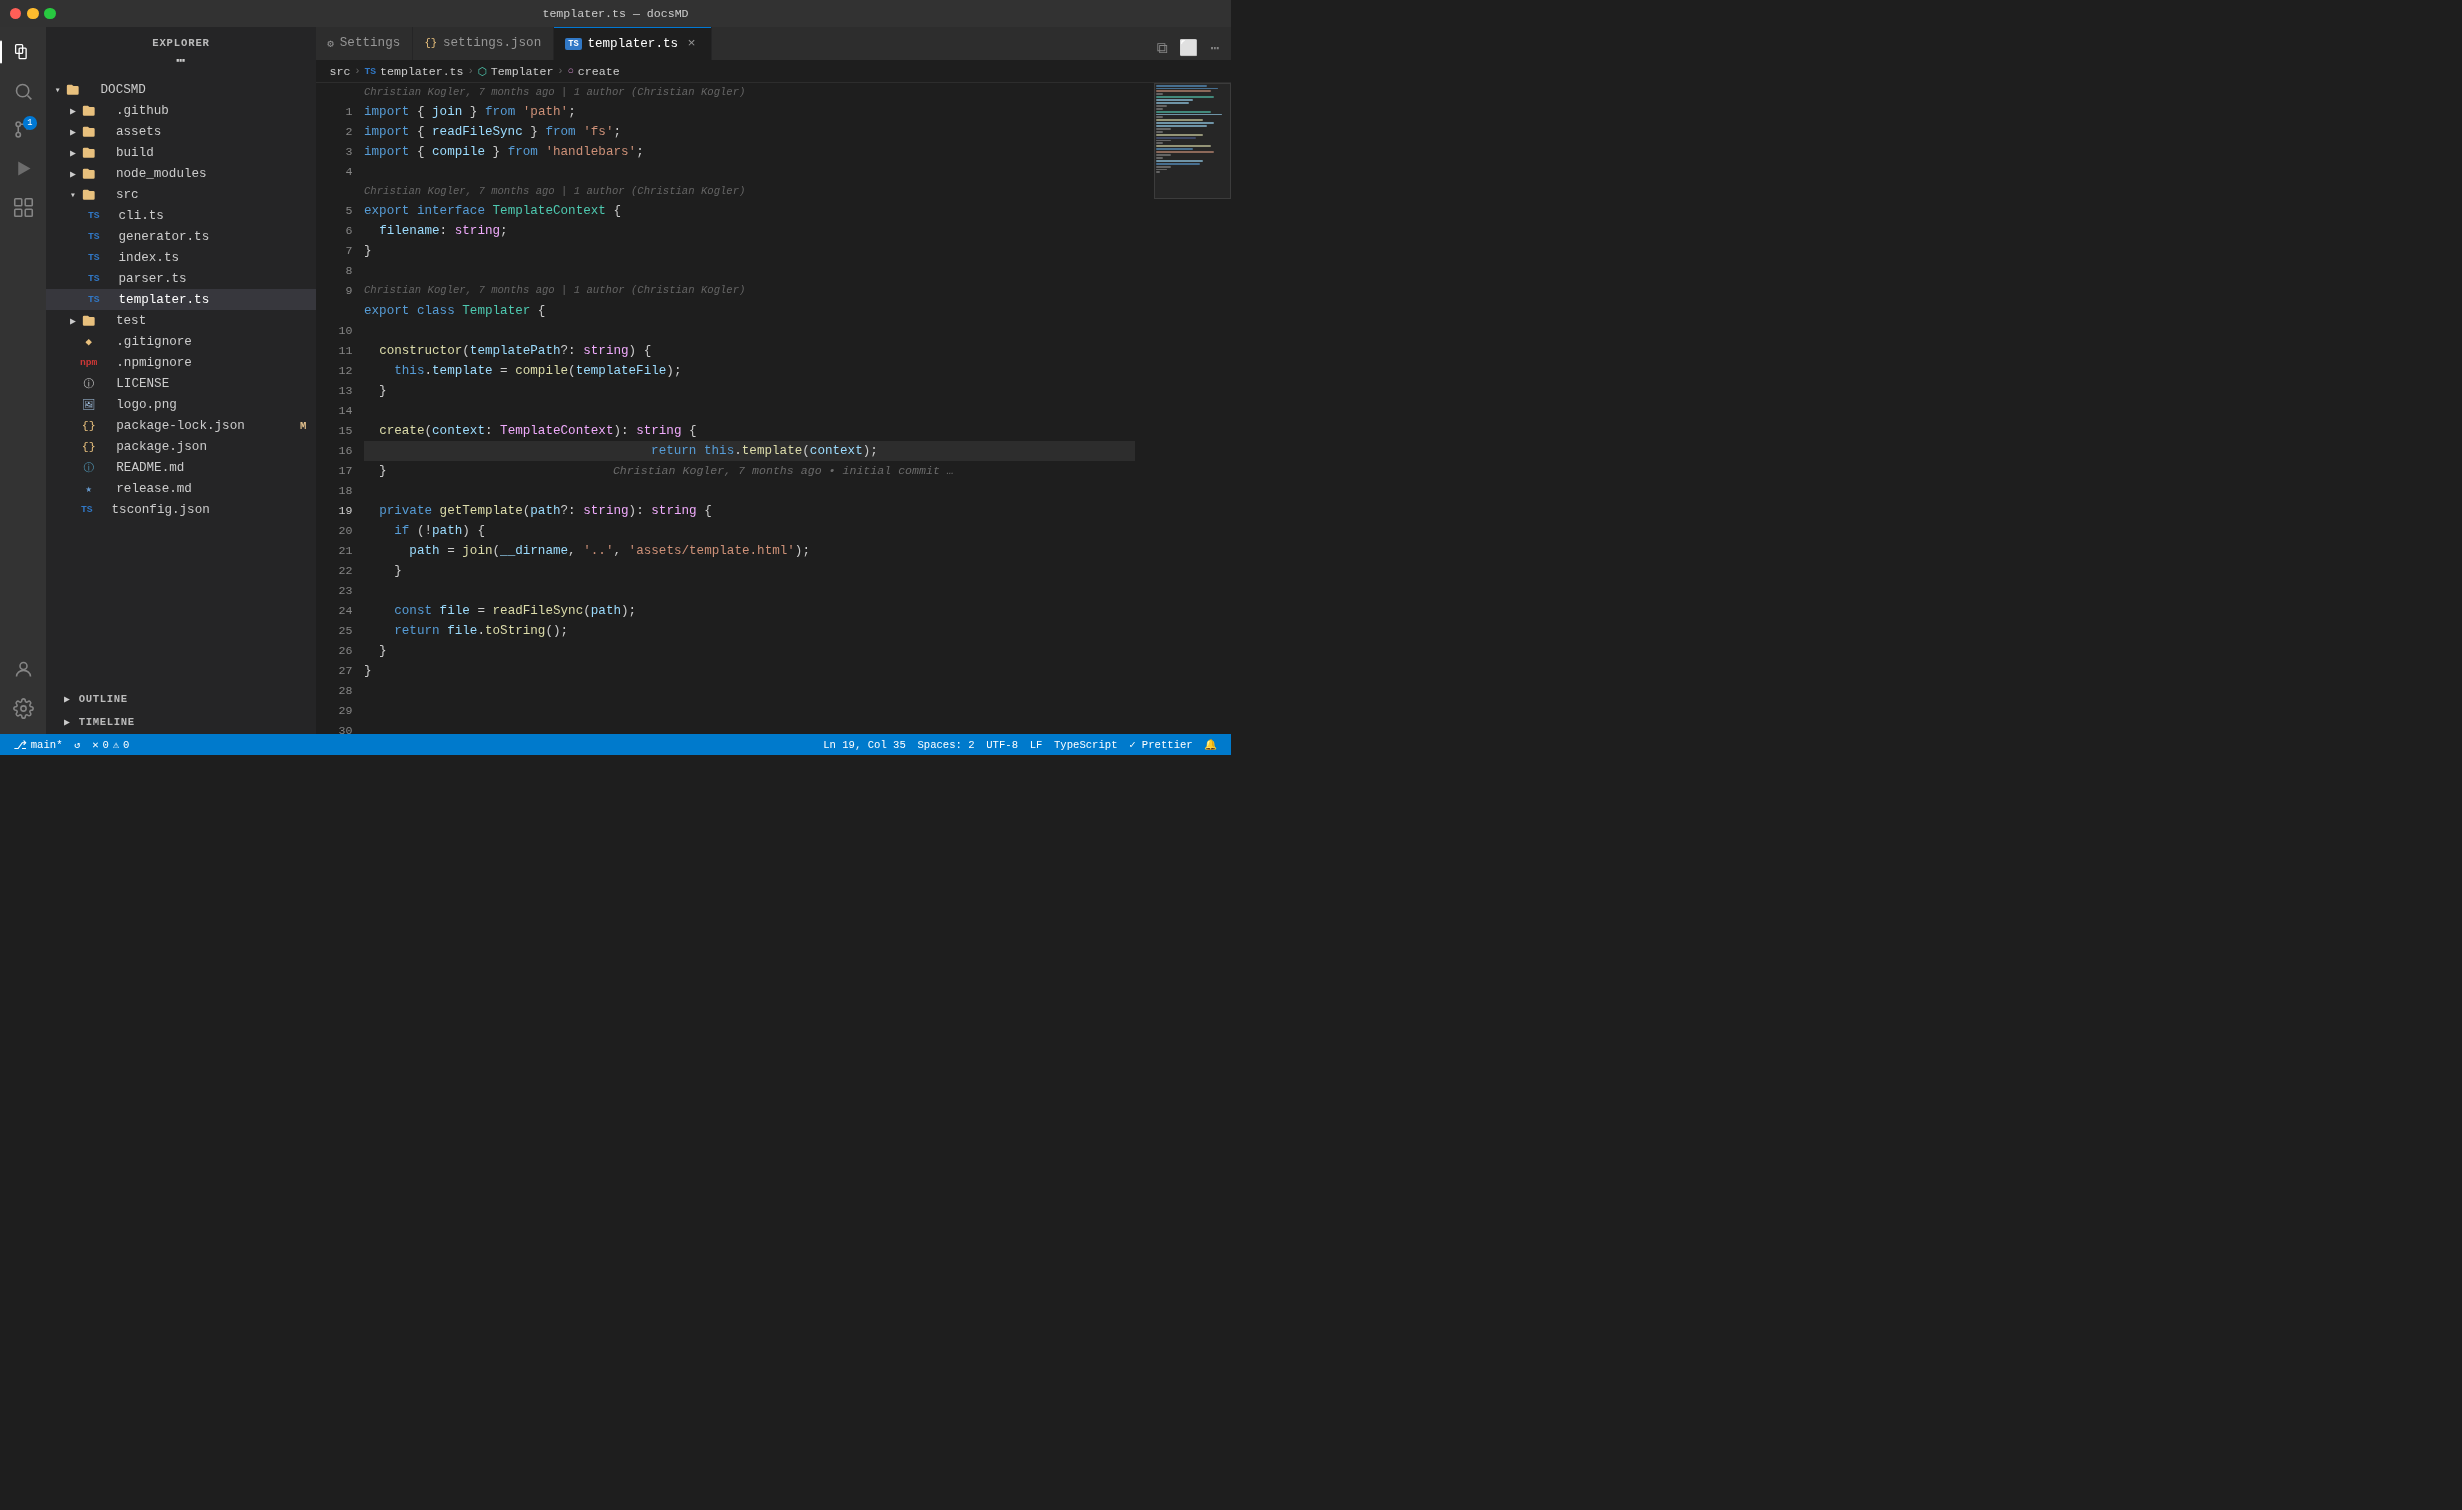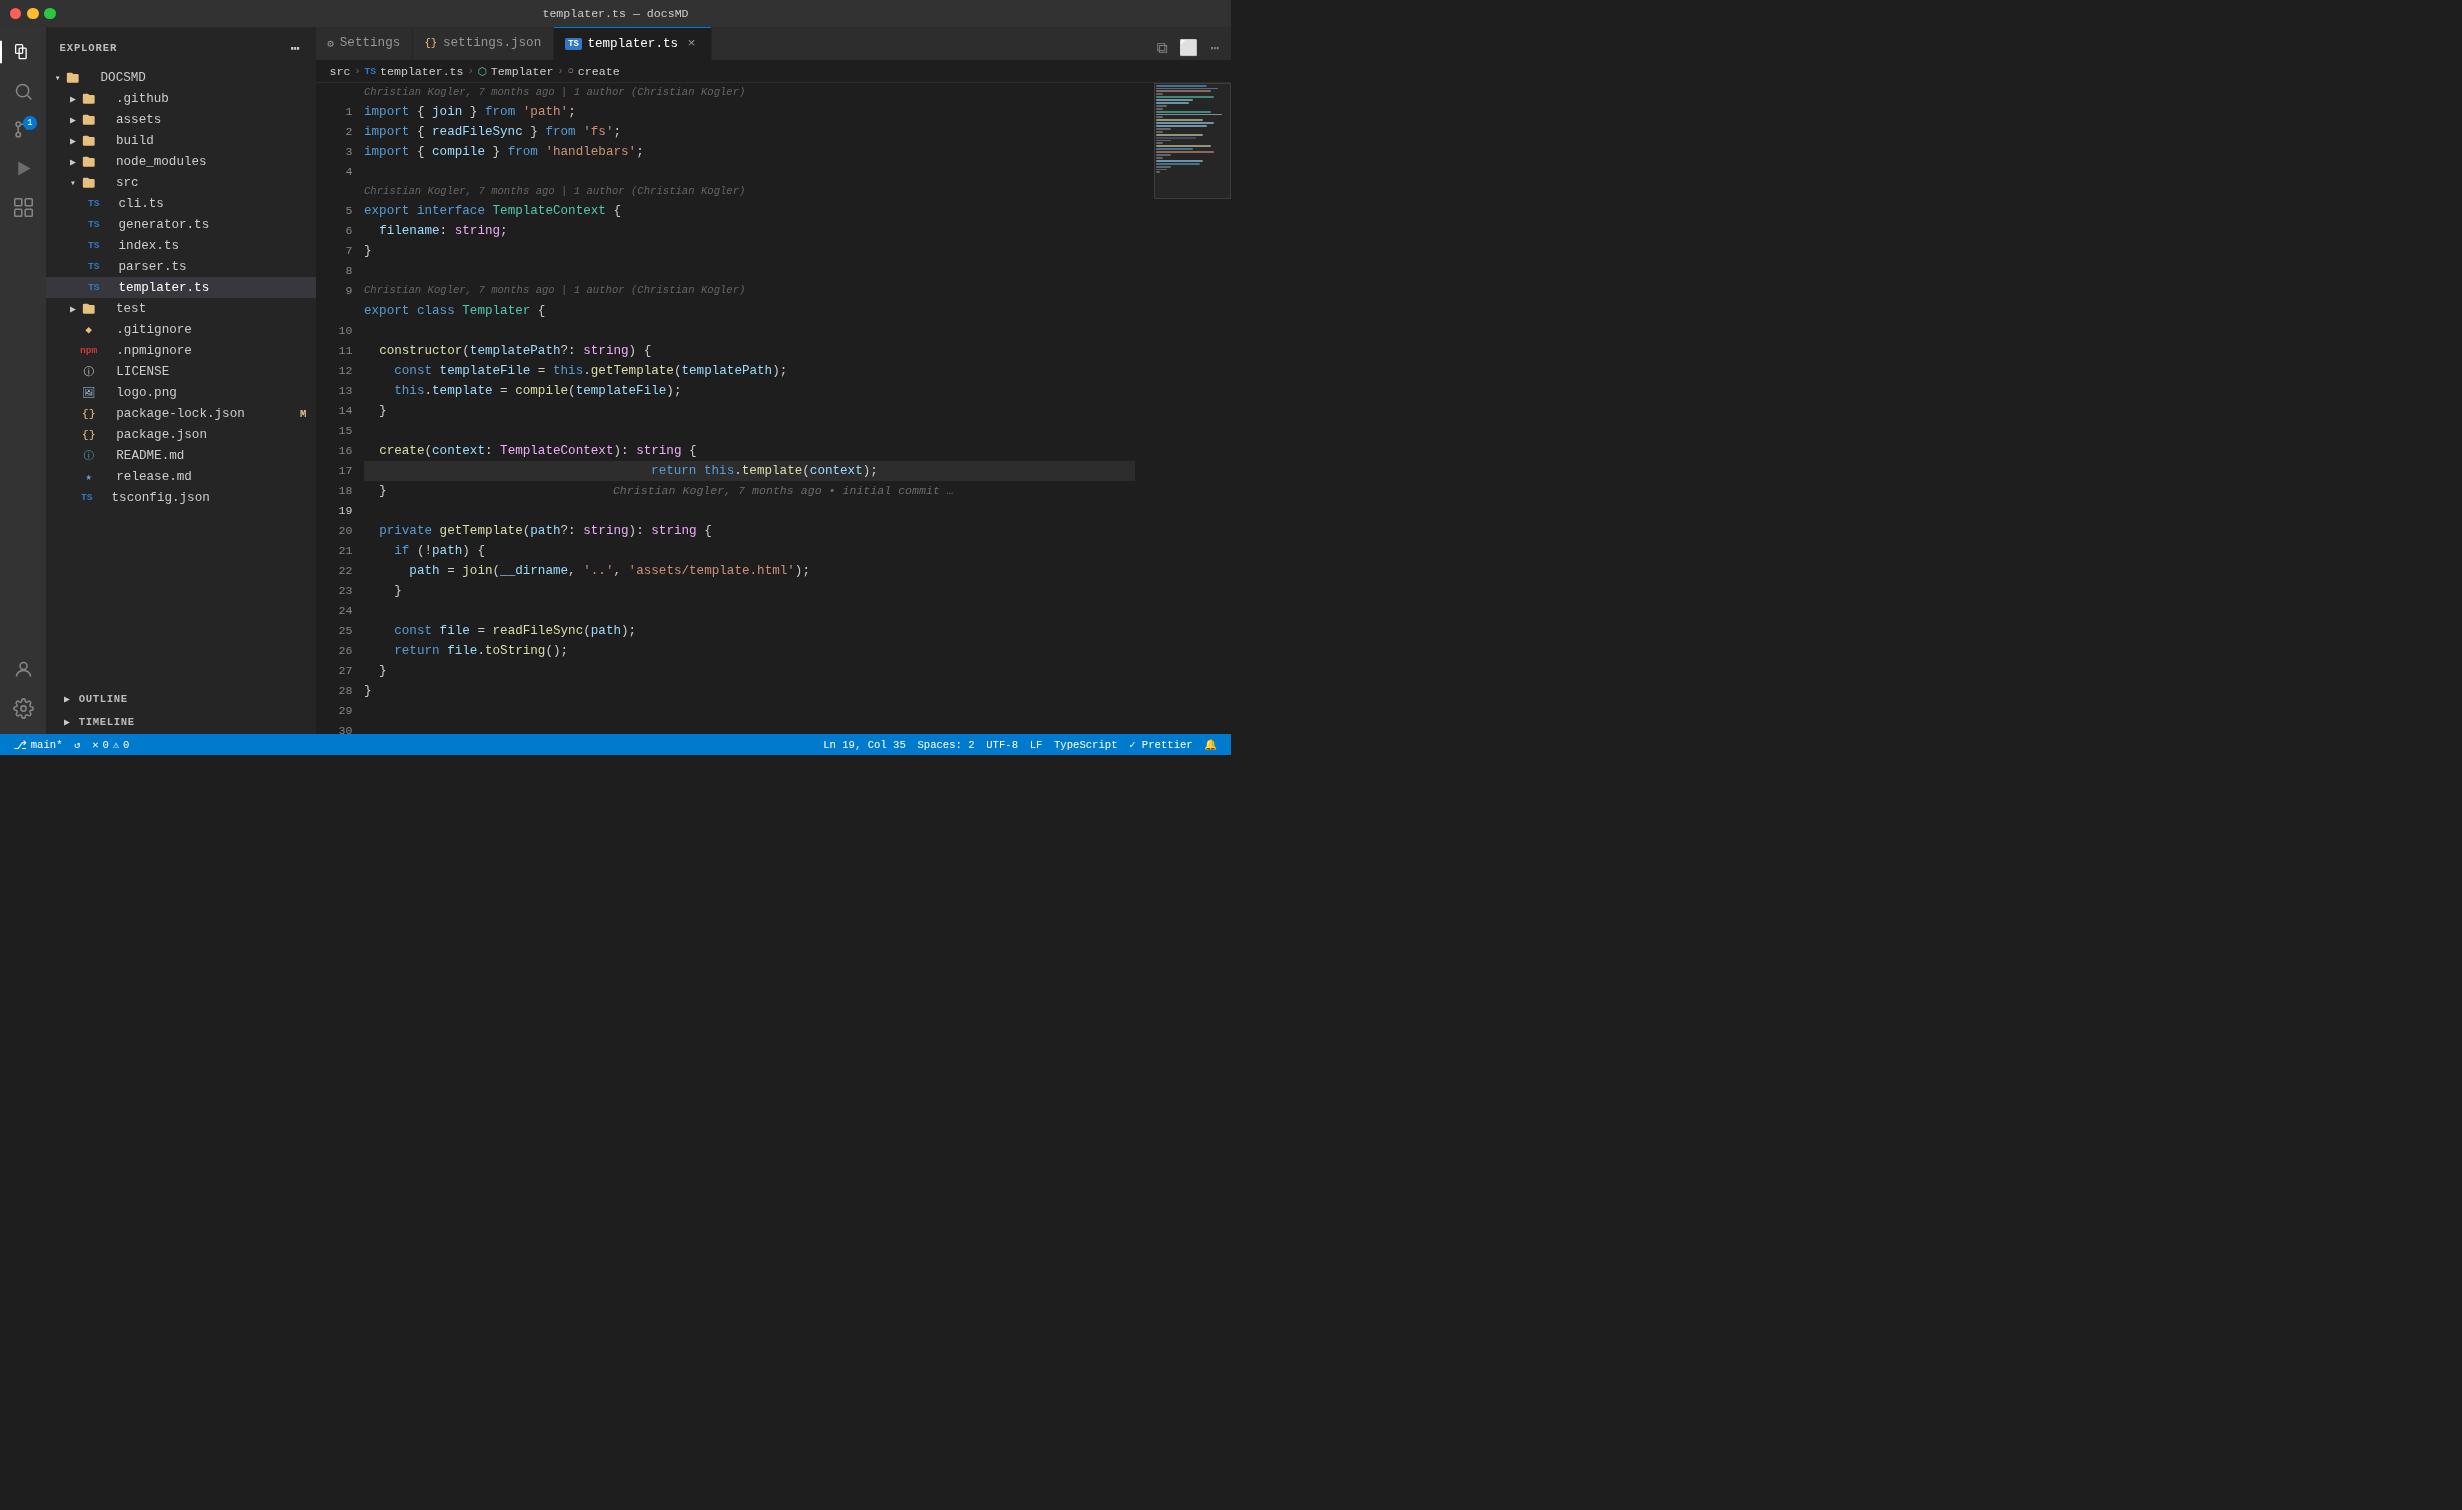--- a/index.html
+++ b/index.html
@@ -123,20 +123,21 @@
     .sidebar-header {
       display: flex;
       align-items: center;
       justify-content: space-between;
       padding: 9.7px 13.5px 7.7px;
       color: #bbbbbb;
       font-size: 10.6px;
       font-weight: 700;
       letter-spacing: 0.08em;
       text-transform: uppercase;
+      flex-direction: column;
     }
     .sidebar-header-actions {
       display: flex;
       gap: 3.9px;
       color: #cccccc;
       font-size: 15.4px;
     }
     .sidebar-header-actions span {
       cursor: pointer;
       padding: 1.9px;
@@ -711,21 +712,20 @@
           <div class="code-line"><span class="kw">export</span><span class="punct"> </span><span class="kw">interface</span><span class="punct"> </span><span class="iface">TemplateContext</span><span class="punct"> {</span></div>
           <div class="code-line"><span class="punct">  </span><span class="prop">filename</span><span class="punct">: </span><span class="type">string</span><span class="punct">;</span></div>
           <div class="code-line"><span class="punct">}</span></div>
           <div class="code-line">&nbsp;</div>
 
           <div style="height:19.3px; line-height:19.3px; color:#656565; font-size:10.6px; font-style:italic; white-space:nowrap;">Christian Kogler, 7 months ago | 1 author (Christian Kogler)</div>
 
           <div class="code-line"><span class="kw">export</span><span class="punct"> </span><span class="kw">class</span><span class="punct"> </span><span class="cls">Templater</span><span class="punct"> {</span></div>
           <div class="code-line">&nbsp;</div>
           <div class="code-line"><span class="punct">  </span><span class="fn">constructor</span><span class="punct">(</span><span class="param">templatePath</span><span class="punct">?: </span><span class="type">string</span><span class="punct">) {</span></div>
-          <div class="code-line"><span class="punct">    </span><span class="kw">const</span><span class="punct"> </span><span class="var">templateFile</span><span class="punct"> = </span><span class="kw">this</span><span class="punct">.</span><span class="fn">getTemplate</span><span class="punct">(</span><span class="var">templatePath</span><span class="punct">);</span></div>
           <div class="code-line"><span class="punct">    </span><span class="kw">this</span><span class="punct">.</span><span class="var">template</span><span class="punct"> = </span><span class="fn">compile</span><span class="punct">(</span><span class="var">templateFile</span><span class="punct">);</span></div>
           <div class="code-line"><span class="punct">  }</span></div>
           <div class="code-line">&nbsp;</div>
           <div class="code-line"><span class="punct">  </span><span class="fn">create</span><span class="punct">(</span><span class="param">context</span><span class="punct">: </span><span class="type">TemplateContext</span><span class="punct">): </span><span class="type">string</span><span class="punct"> {</span></div>
           <div class="code-line highlighted" style="background:#2d2d2d; display:flex; align-items:center;">
             <span><span class="punct">    </span><span class="kw">return</span><span class="punct"> </span><span class="kw">this</span><span class="punct">.</span><span class="fn">template</span><span class="punct">(</span><span class="var">context</span><span class="punct">);</span></span>
             <span class="blame-annotation" style="margin-left:39px">Christian Kogler, 7 months ago • initial commit …</span>
           </div>
           <div class="code-line"><span class="punct">  }</span></div>
           <div class="code-line">&nbsp;</div>

